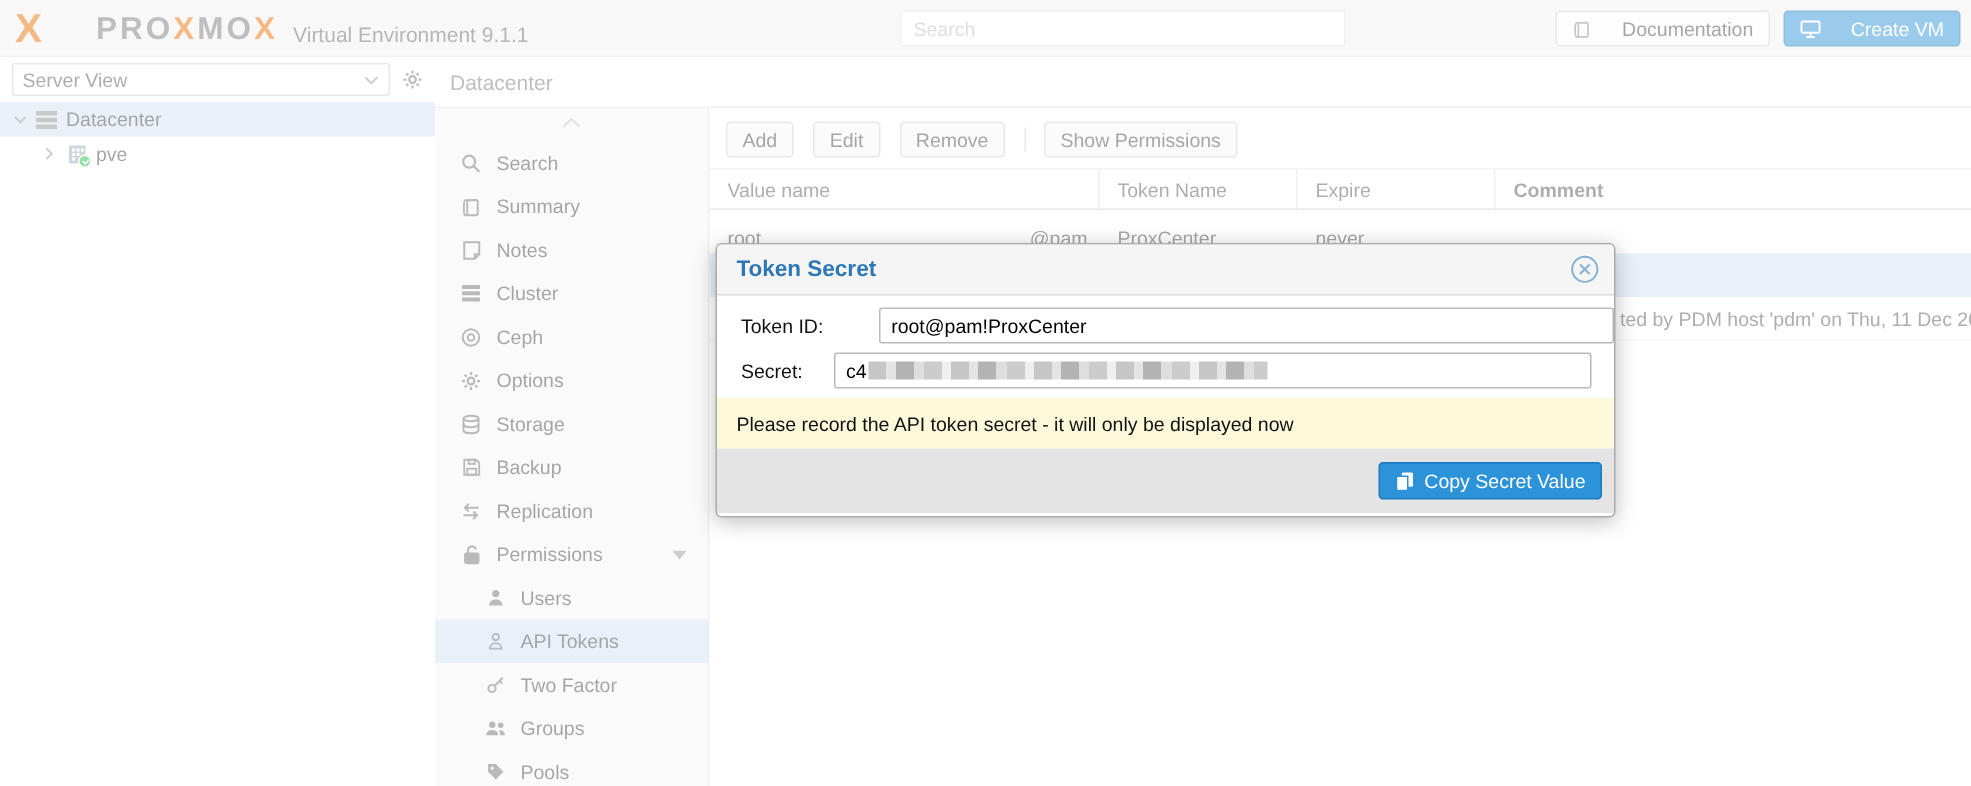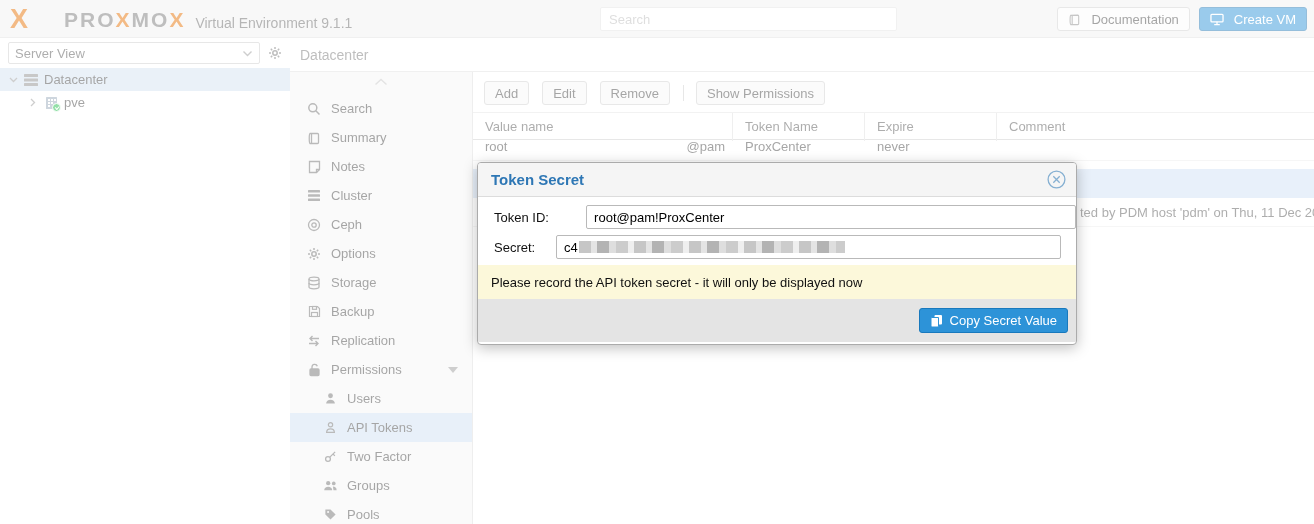--- a/index.html
+++ b/index.html
@@ -11,21 +11,21 @@
   
   .topbar { position:absolute; top:0; left:0; right:0; height:38px; background:#f1f1f1; border-bottom:1px solid #e0e0e0; }
   .logo { position:absolute; left:10px; top:4px; display:flex; align-items:center; }
   .logo-mark { color:#E57000; font-size:27px; font-weight:bold; letter-spacing:-2px; margin-right:2px; }
   .logo-word { font-size:21px; font-weight:bold; letter-spacing:2px; color:#777;margin-left:36px; }
   .logo-word .lx { color:#E57000; }
   .env-title { margin-left:10px; font-size:14px; color:#666; padding-top:6px; }
   .hdr-search { position:absolute; left:600px; top:7px; width:297px; height:24px; border:1px solid #e2e2e2; background:#fff; border-radius:2px; padding:0 8px; font-size:13px; color:#444; font-family:inherit; }
   .hdr-search::placeholder { color:#bbb; }
   .hdr-btns { position:absolute; right:7px; top:7px; display:flex; gap:9px; }
-  .btn { display:inline-flex; align-items:center; gap:10px; height:24px; padding:0 10px; border:1px solid #cfcfcf; border-radius:3px; background:#fafafa; color:#444; font-size:13px; cursor:pointer; font-family:inherit; }
+  .btn { display:inline-flex; align-items:center; gap:20px; height:24px; padding:0 10px; border:1px solid #cfcfcf; border-radius:3px; background:#fafafa; color:#444; font-size:13px; cursor:pointer; font-family:inherit; }
   .btn-primary { background:var(--accent,#3892d4); border-color:#2377b4; color:#fff; }
 
   
   .treepanel { position:absolute; left:0; top:38px; width:307px; bottom:0; background:#fff; border-right:1px solid #d5d5d5; }
   .viewsel { position:absolute; left:8px; top:4px; width:252px; height:22px; border:1px solid #ccc; border-radius:2px; background:#fff; display:flex; align-items:center; padding:0 6px; color:#555; }
   .viewsel .chev { margin-left:auto; color:#999; }
   .gearbtn { position:absolute; left:264px; top:4px; width:22px; height:22px; display:flex; align-items:center; justify-content:center; color:#777; cursor:pointer; }
   .tree { position:absolute; left:0; right:0; top:30px; }
   .tree-row { height:23px; display:flex; align-items:center; color:#444; cursor:pointer; }
   .tree-row.sel { background:#d4e2f0; }
@@ -47,21 +47,21 @@
   .nav-item .ni { width:16px; margin-right:9px; display:flex; justify-content:center; color:#6f6f6f; }
   .nav-item .chev-right { margin-left:auto; margin-right:14px; color:#999; }
 
   
   .content { position:absolute; left:473px; top:72px; right:0; bottom:0; background:#fff; }
   .toolbar { position:absolute; top:9px; left:11px; display:flex; align-items:center; }
   .toolbar .btn { background:#f6f6f6; margin-right:13px; }
   .tb-sep { width:1px; height:16px; background:#ccc; margin:0 12px 0 0; }
   .thead { position:absolute; top:40px; left:0; right:0; height:28px; border-top:1px solid #e4e4e4; border-bottom:1px solid #ccc; color:#555; }
   .th { position:absolute; top:0; height:28px; line-height:28px; padding-left:12px; border-right:1px solid #ddd; overflow:hidden; white-space:nowrap; }
-  .th:last-child { border-right:none; }
+  .th:last-child { border-right:none;font-weight:bold; }
   .trow { position:absolute; left:0; right:0; height:29px; line-height:29px; border-bottom:1px solid #ededed; white-space:nowrap; }
   .trow.sel { background:#cfe0f5; border-bottom:none; }
   .td { position:absolute; top:0; height:29px; padding-left:12px; overflow:hidden; }
   .td .realm { position:absolute; right:8px; top:0; }
   .comment-frag { position:absolute; left:607px; top:0; color:#555; }
 
   
   .mask { position:absolute; inset:0; background:rgba(255,255,255,0.52); z-index:5; }
   .dialog { position:absolute; left:477px; top:162px; width:600px; height:183px; background:#fff; border:1px solid #ababab; border-radius:4px; box-shadow:0 3px 14px rgba(0,0,0,0.25); z-index:10; overflow:hidden; }
   .dlg-hd { height:34px; background:#f5f5f5; border-bottom:1px solid #dcdcdc; display:flex; align-items:center; padding:0 10px 0 13px; }
@@ -336,21 +336,21 @@
       <button class="btn">Show Permissions</button>
     </div>
 
     <div class="thead">
       <span class="th" style="left:0;width:260px;">Value name</span>
       <span class="th" style="left:260px;width:132px;">Token Name</span>
       <span class="th" style="left:392px;width:132px;">Expire</span>
       <span class="th" style="left:524px;width:317px;border-right:none;">Comment</span>
     </div>
 
-    <div class="trow" style="top:60px;">
+    <div class="trow" style="top:72px;">
       <span class="td" style="left:0;width:260px;"><span>root</span><span class="realm">@pam</span></span>
       <span class="td" style="left:260px;width:132px;">ProxCenter</span>
       <span class="td" style="left:392px;width:132px;">never</span>
       <span class="td" style="left:524px;right:0;"></span>
     </div>
 
     <div class="trow sel" style="top:97px;"></div>
 
     <div class="trow" style="top:126px;">
       <span class="comment-frag">ted by PDM host 'pdm' on Thu, 11 Dec 20</span>

